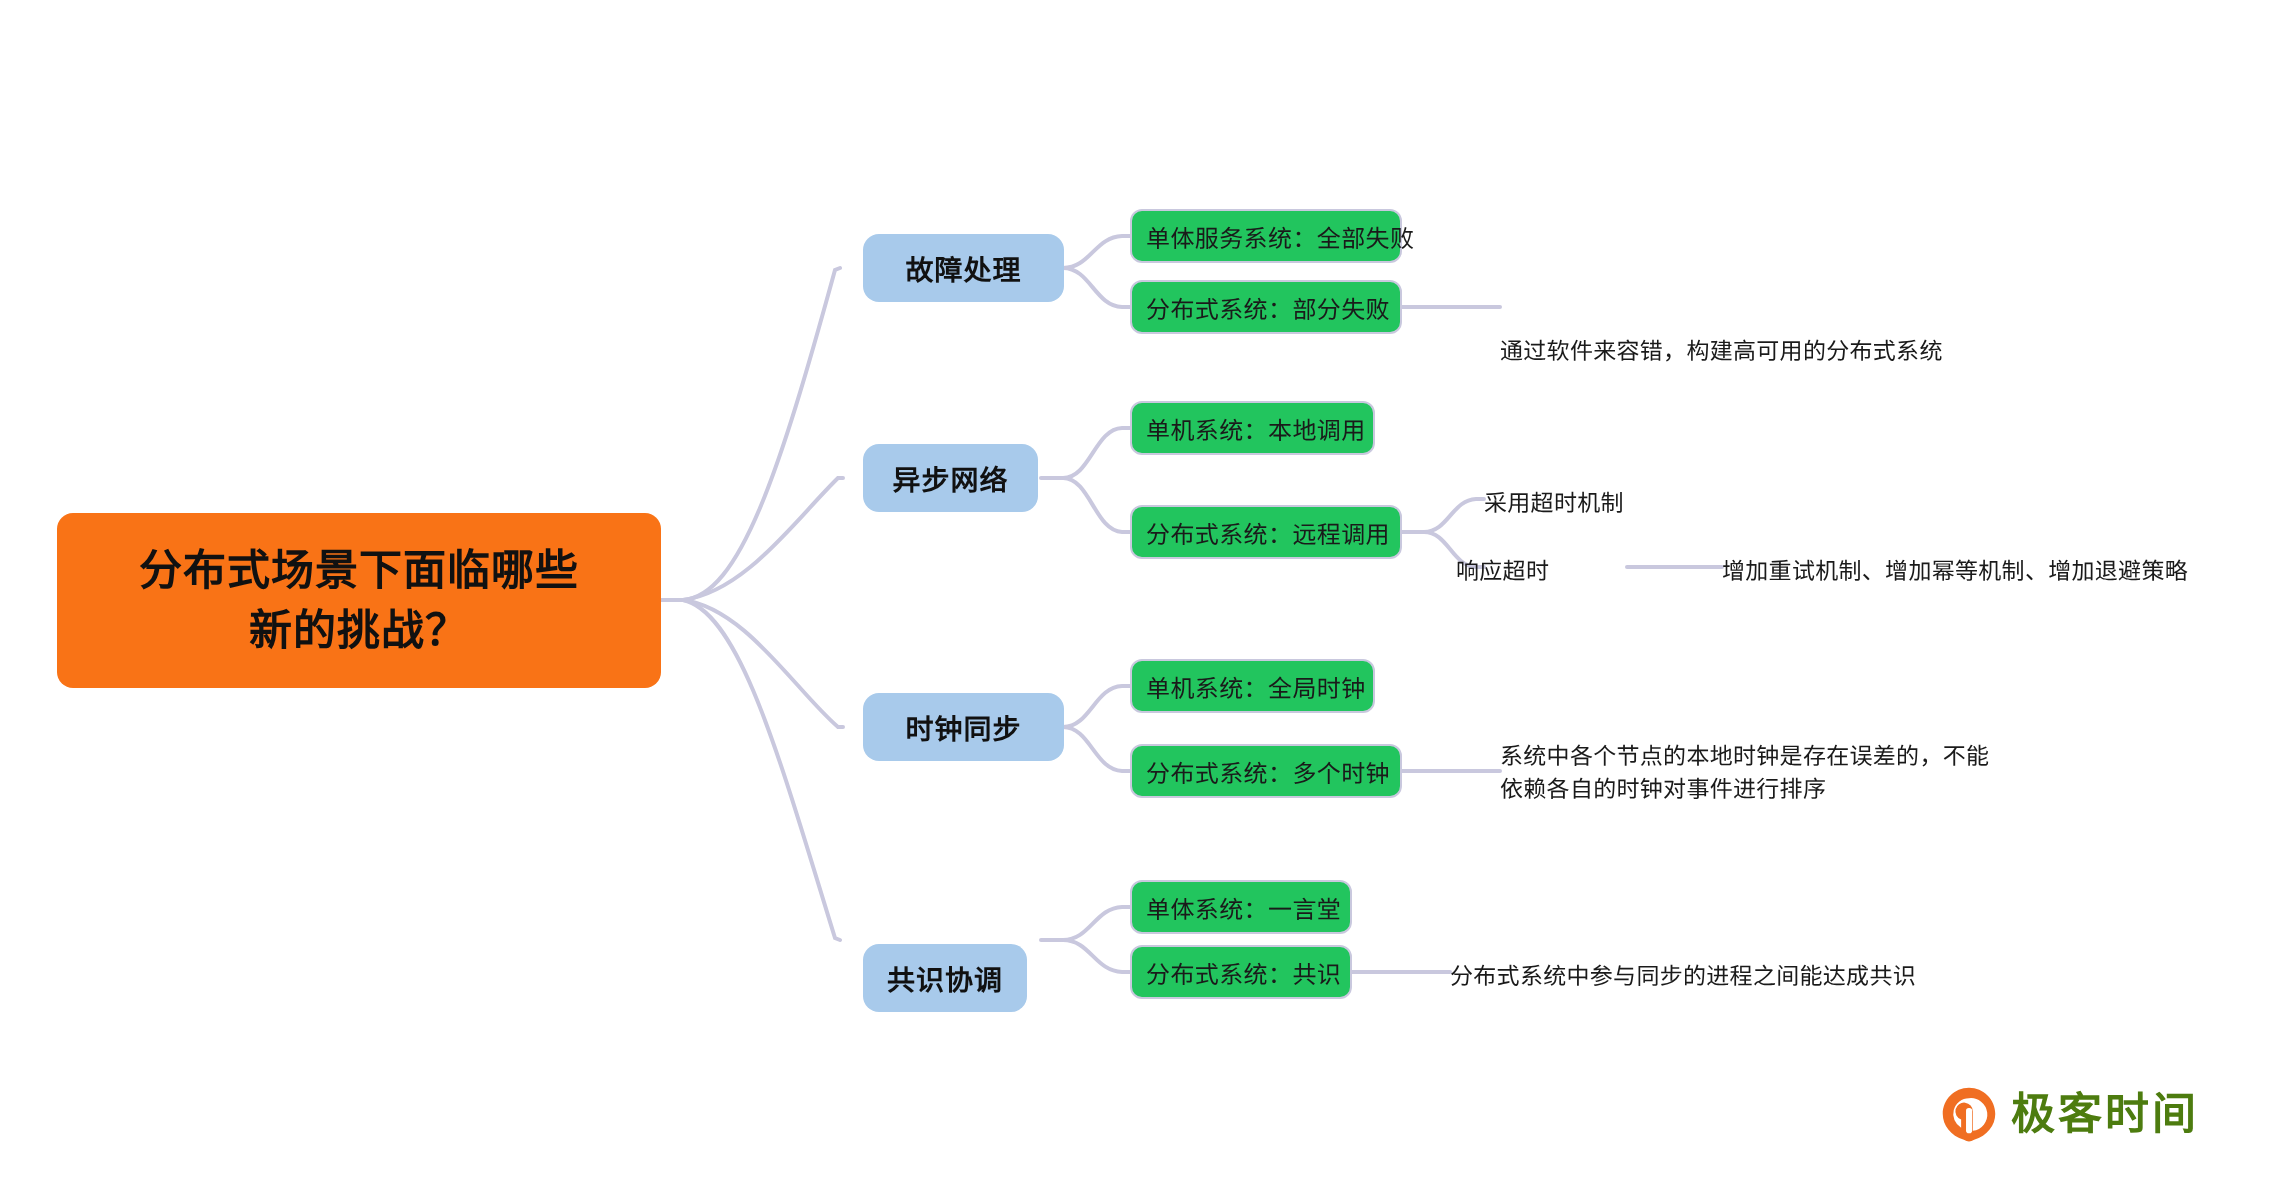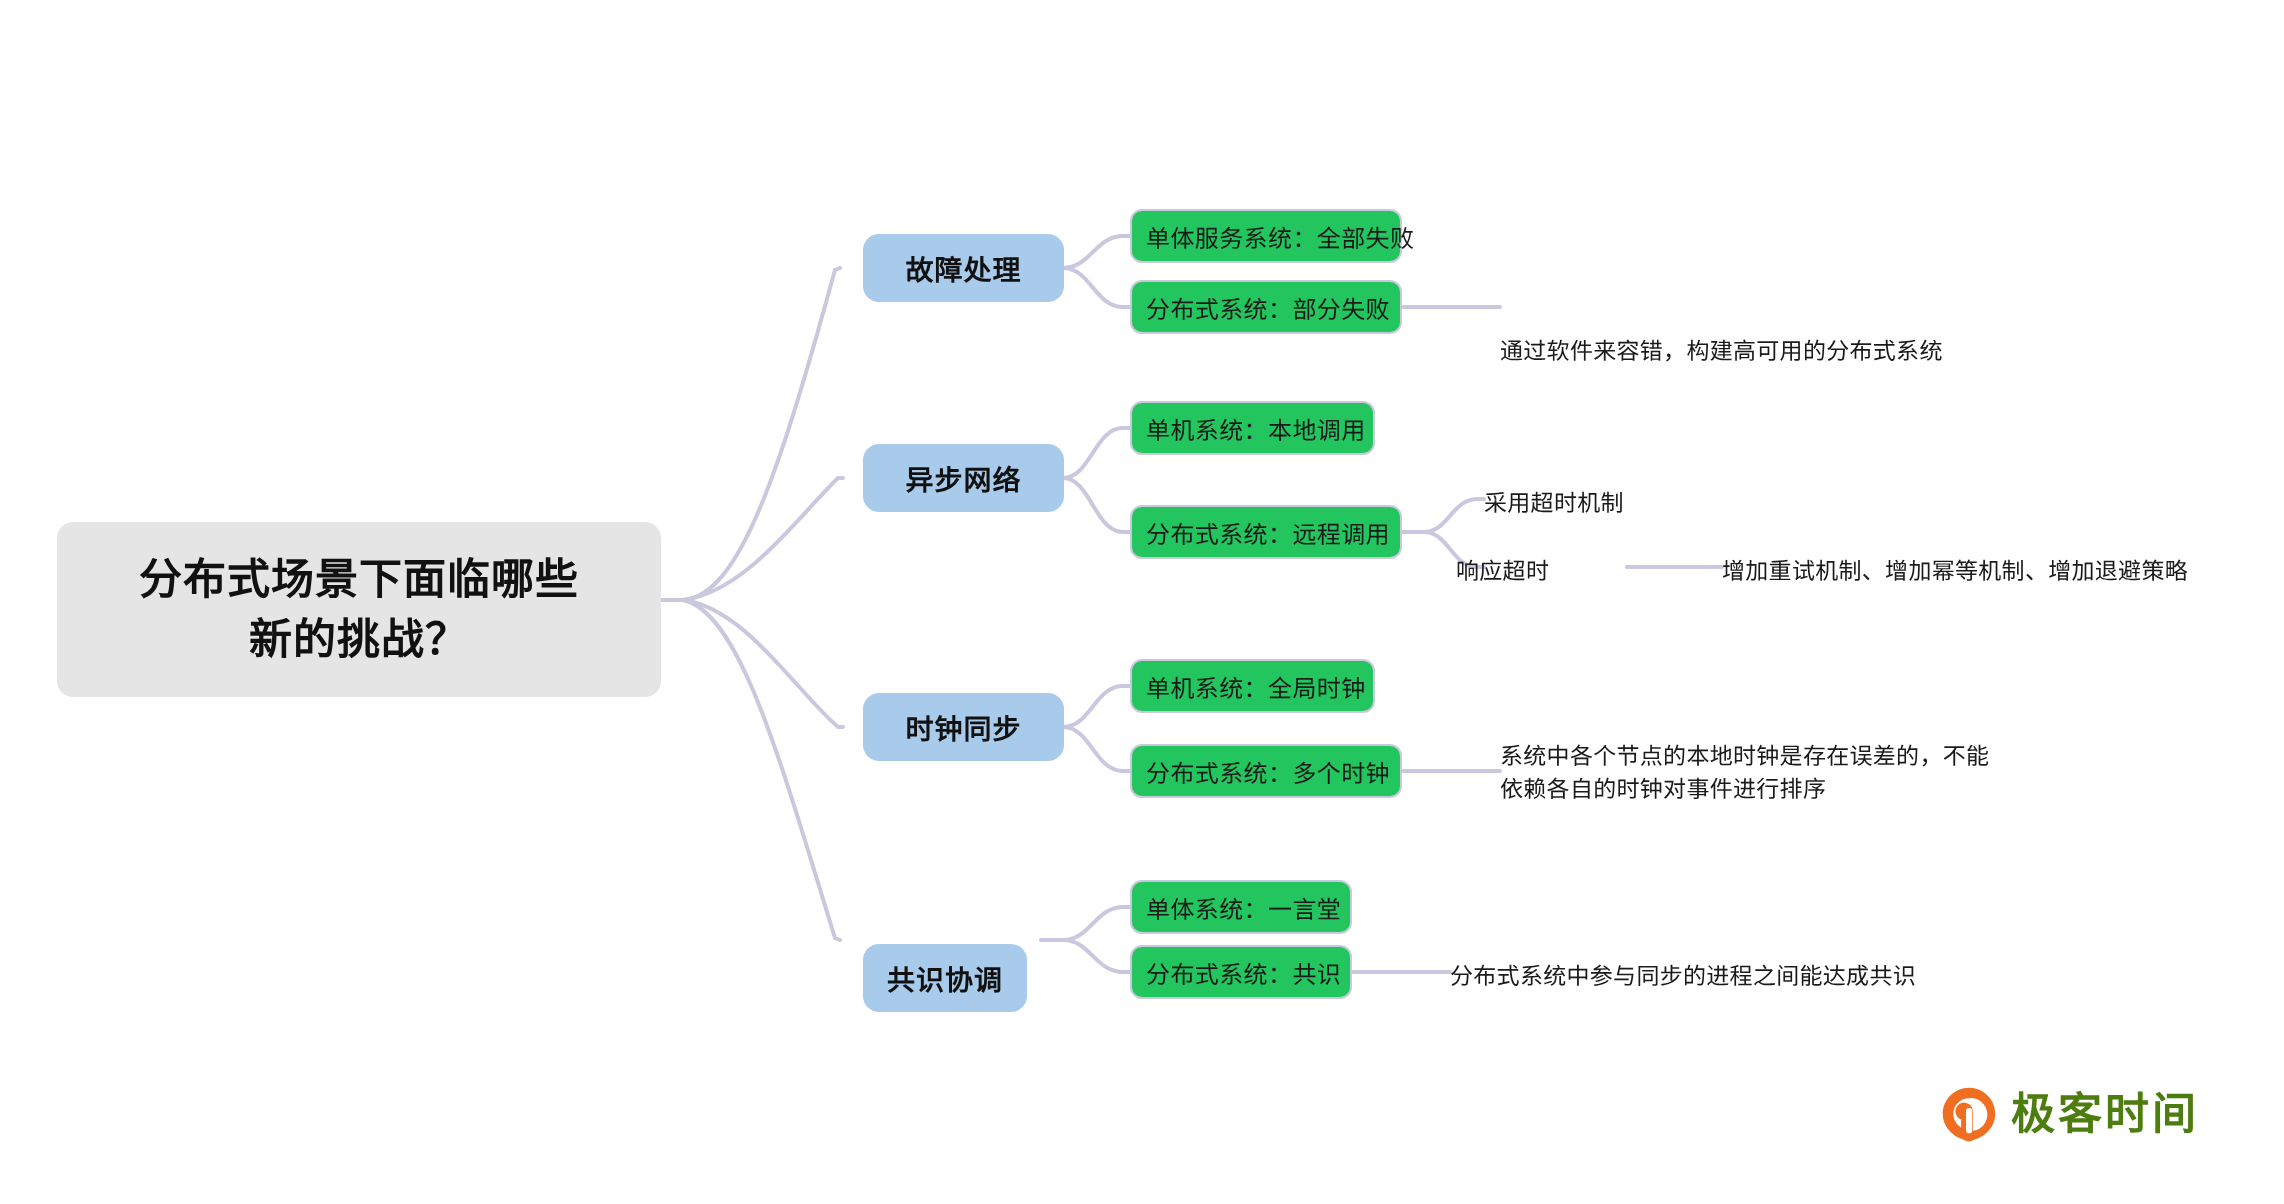--- a/index.html
+++ b/index.html
@@ -28,29 +28,28 @@
     pointer-events: none;
   }
 
   
   .root-node {
     position: absolute;
     left: 57px;
     top: 513px;
     width: 604px;
     height: 175px;
-    background: #e5e5e5;
+    background: #f97316;
     border-radius: 16px;
     display: flex;
     align-items: center;
     justify-content: center;
     box-sizing: border-box;
     padding: 0 26px;
     z-index: 5;
-    margin-top: 9px;
   }
   .root-label {
     font-size: 43px;
     font-weight: bold;
     color: #111111;
     line-height: 1.38;
     text-align: center;
     letter-spacing: 1px;
   }
 
@@ -181,21 +180,21 @@
   <div class="leaf-node" style="left:1130px; top:209px; width:272px;">
     <span class="leaf-label">单体服务系统：全部失败</span>
   </div>
 
   <div class="leaf-node" style="left:1130px; top:280px; width:272px;">
     <span class="leaf-label">分布式系统：部分失败</span>
   </div>
 
   <div class="note" style="left:1500px; top:295px;margin-top:40px;">通过软件来容错，构建高可用的分布式系统</div>
 
-  <div class="branch-node" style="left:840px; top:444px; width:201px;">
+  <div class="branch-node" style="left:840px; top:444px; width:175px;">
     <span class="branch-label">异步网络</span>
   </div>
 
   <div class="leaf-node" style="left:1130px; top:401px; width:245px;font-family:Liberation Mono, monospace;">
     <span class="leaf-label">单机系统：本地调用</span>
   </div>
 
   <div class="leaf-node" style="left:1130px; top:505px; width:272px;">
     <span class="leaf-label">分布式系统：远程调用</span>
   </div>

